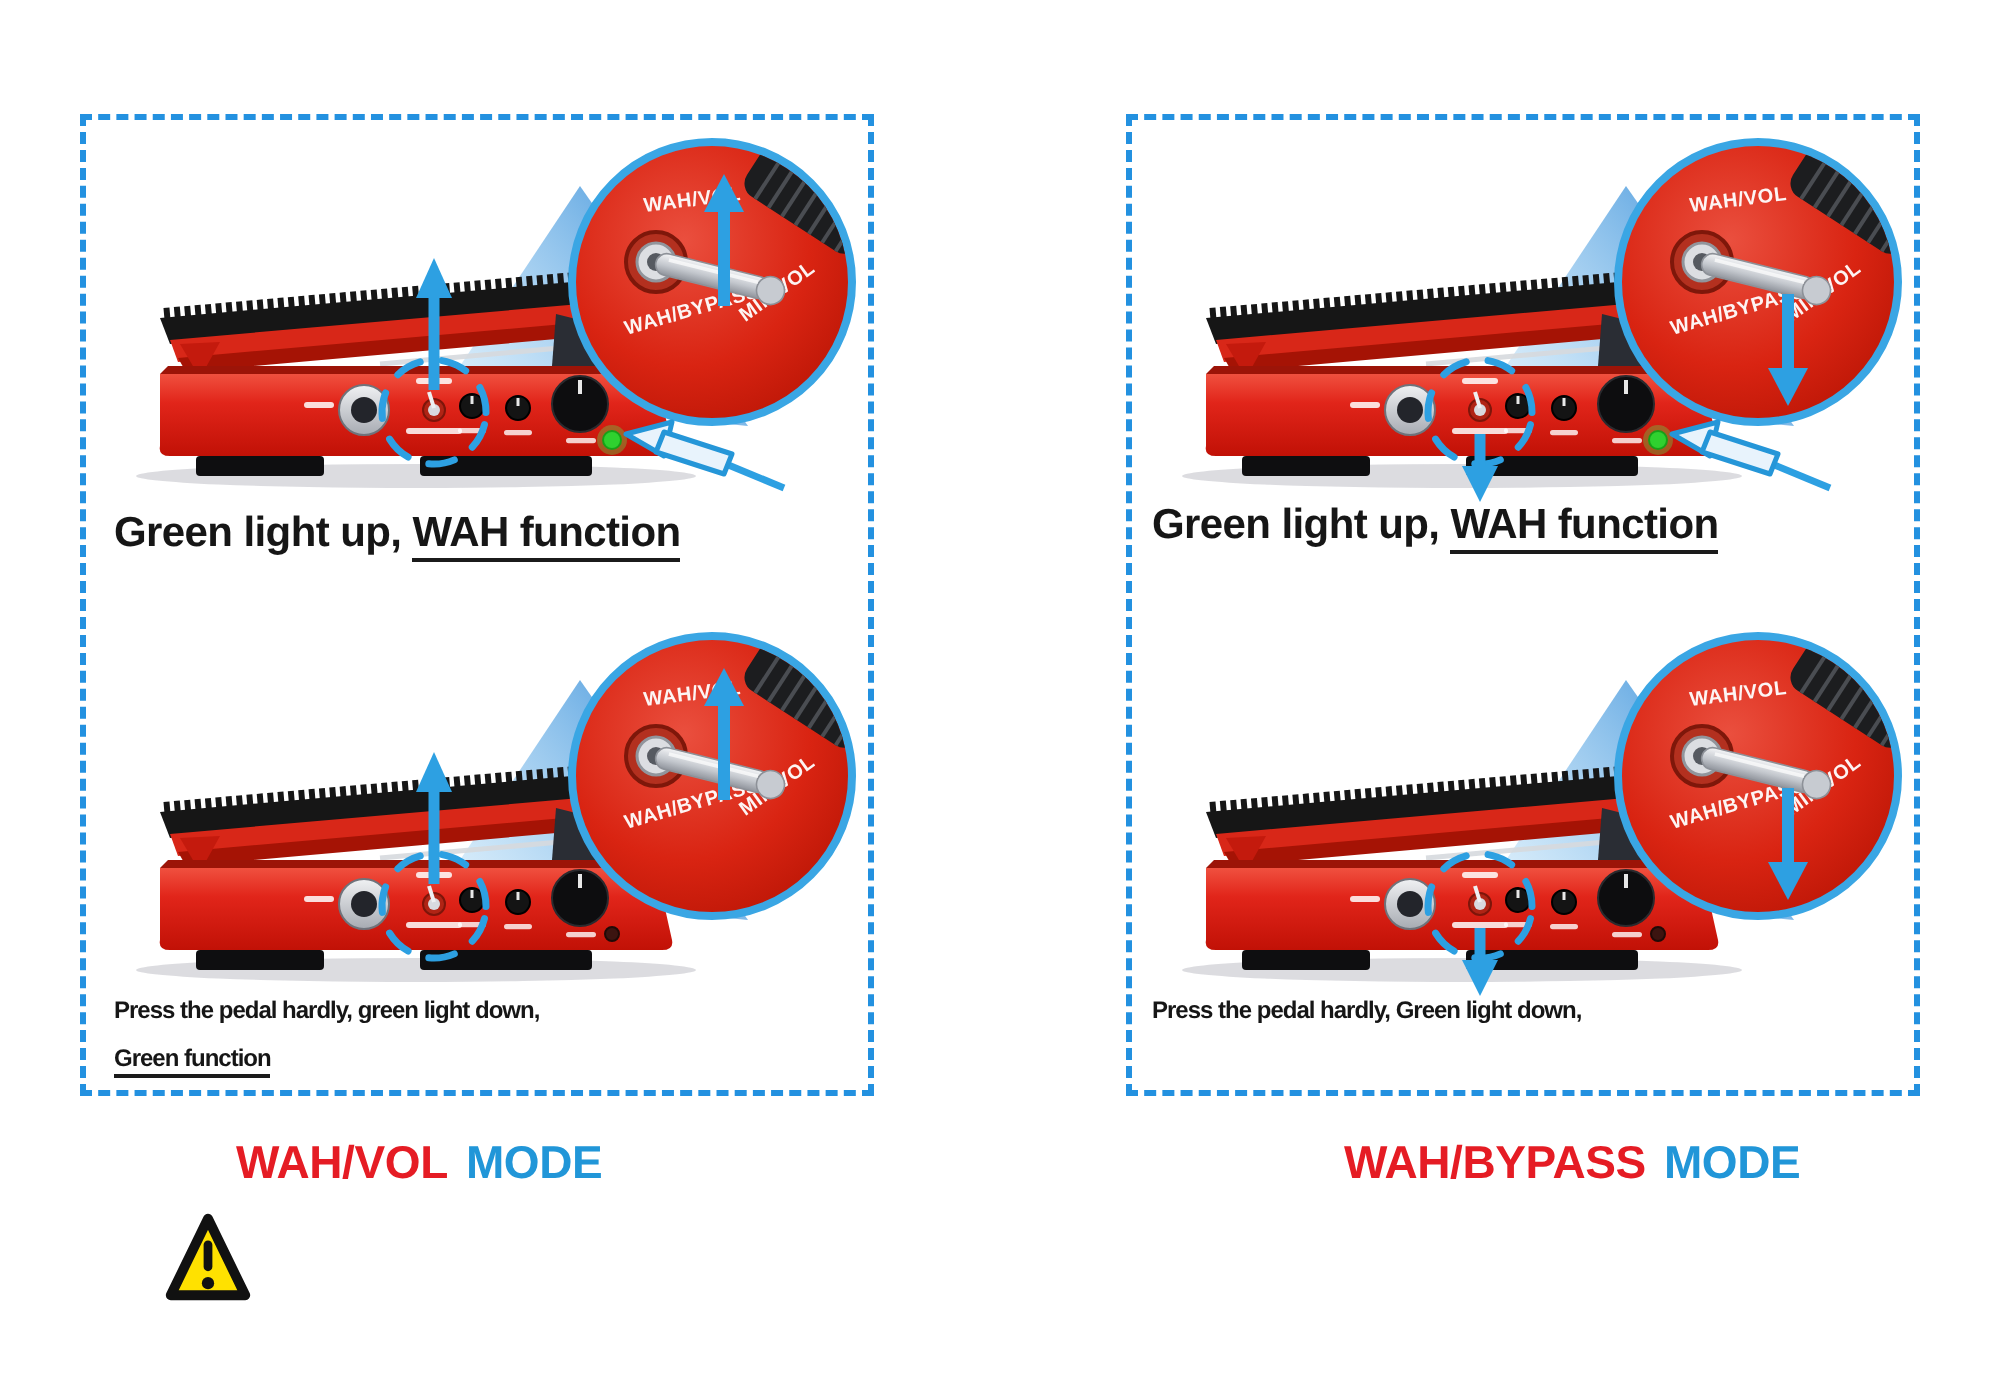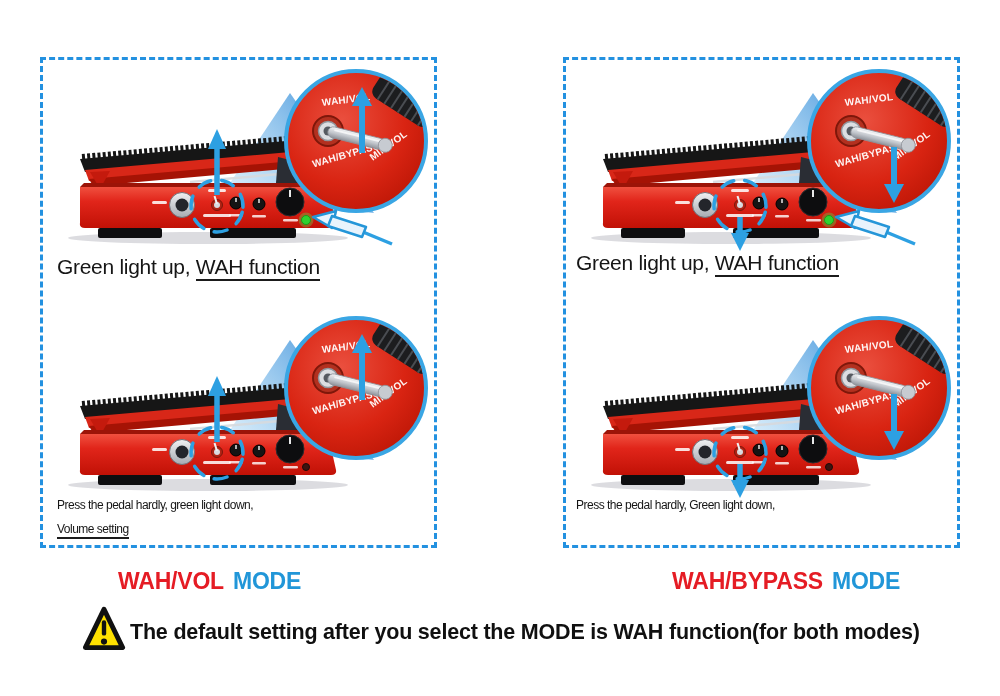--- a/index.html
+++ b/index.html
@@ -3,21 +3,21 @@
 <meta charset="utf-8">
 <style>
   html,body{margin:0;padding:0;background:#ffffff;}
   #stage{position:relative;width:1000px;height:696px;background:#ffffff;overflow:hidden;
          font-family:"Liberation Sans",sans-serif;}
   .mode-box{position:absolute;top:57px;width:397px;height:491px;border:3.5px dashed #2391e0;
             box-sizing:border-box;background:#ffffff;}
   #box-left{left:40px;}
   #box-right{left:563px;}
   .art{position:absolute;width:397px;height:212px;pointer-events:none;}
-  .caption{position:absolute;font-weight:normal;font-size:21px;color:#161616;
+  .caption{position:absolute;font-weight:bold;font-size:21px;color:#161616;
            white-space:nowrap;letter-spacing:-0.3px;line-height:26px;}
   .caption.small{font-size:12px;letter-spacing:-0.5px;line-height:24px;}
   .u{border-bottom:2.5px solid #1b1b1b;padding-bottom:1px;}
   .mode-label{position:absolute;font-weight:bold;font-size:23px;white-space:nowrap;letter-spacing:-0.2px;}
   .mode-primary{color:#e51c24;}
   .mode-secondary{color:#2196d8;margin-left:9px;}
   .warning-text{position:absolute;left:130px;top:620px;font-weight:bold;font-size:21.5px;
                 color:#101010;letter-spacing:-0.2px;white-space:nowrap;}
   svg text.co-label{fill:#ffffff;font-family:"Liberation Sans",sans-serif;font-weight:bold;
                     font-size:10px;letter-spacing:0.3px;opacity:0.95;}
@@ -163,21 +163,21 @@
     <span>Green light up, </span><span class="u">WAH function</span>
   </div>
 
   <svg class="art" viewBox="0 0 397 212" style="left:40px;top:312px;">
     <use href="#pedal-base"></use>
     <use href="#set-up"></use>
     <use href="#set-led-off"></use>
   </svg>
   <div class="caption small" style="left:57px;top:493px;">
     <span>Press the pedal hardly, green light down,</span><br>
-    <span class="u">Volume setting</span>
+    <span class="u">Green function</span>
   </div>
 
   <div class="mode-box" id="box-right"></div>
 
   <svg class="art" viewBox="0 0 397 212" style="left:563px;top:65px;">
     <use href="#pedal-base"></use>
     <use href="#set-down"></use>
     <use href="#set-led-on"></use>
   </svg>
   <div class="caption" style="left:576px;top:250px;">
@@ -198,15 +198,14 @@
   </div>
   <div class="mode-label" style="left:118px;top:568px;">
     <span class="mode-primary">WAH/VOL</span><span class="mode-secondary">MODE</span>
   </div>
 
   <svg style="position:absolute;left:80px;top:606px;" width="48" height="46" viewBox="0 0 40 42">
     <polygon points="20,3 37,38 3,38" fill="#ffe100" stroke="#111111" stroke-width="4.5" stroke-linejoin="round"></polygon>
     <rect x="18" y="13" width="4" height="14" rx="2" fill="#111111"></rect>
     <circle cx="20" cy="32.5" r="2.8" fill="#111111"></circle>
   </svg>
-  <div class="warning-text">The default setting  after you select the MODE is WAH function(for both modes)</div>
 
 </div>
 
 </body></html>

